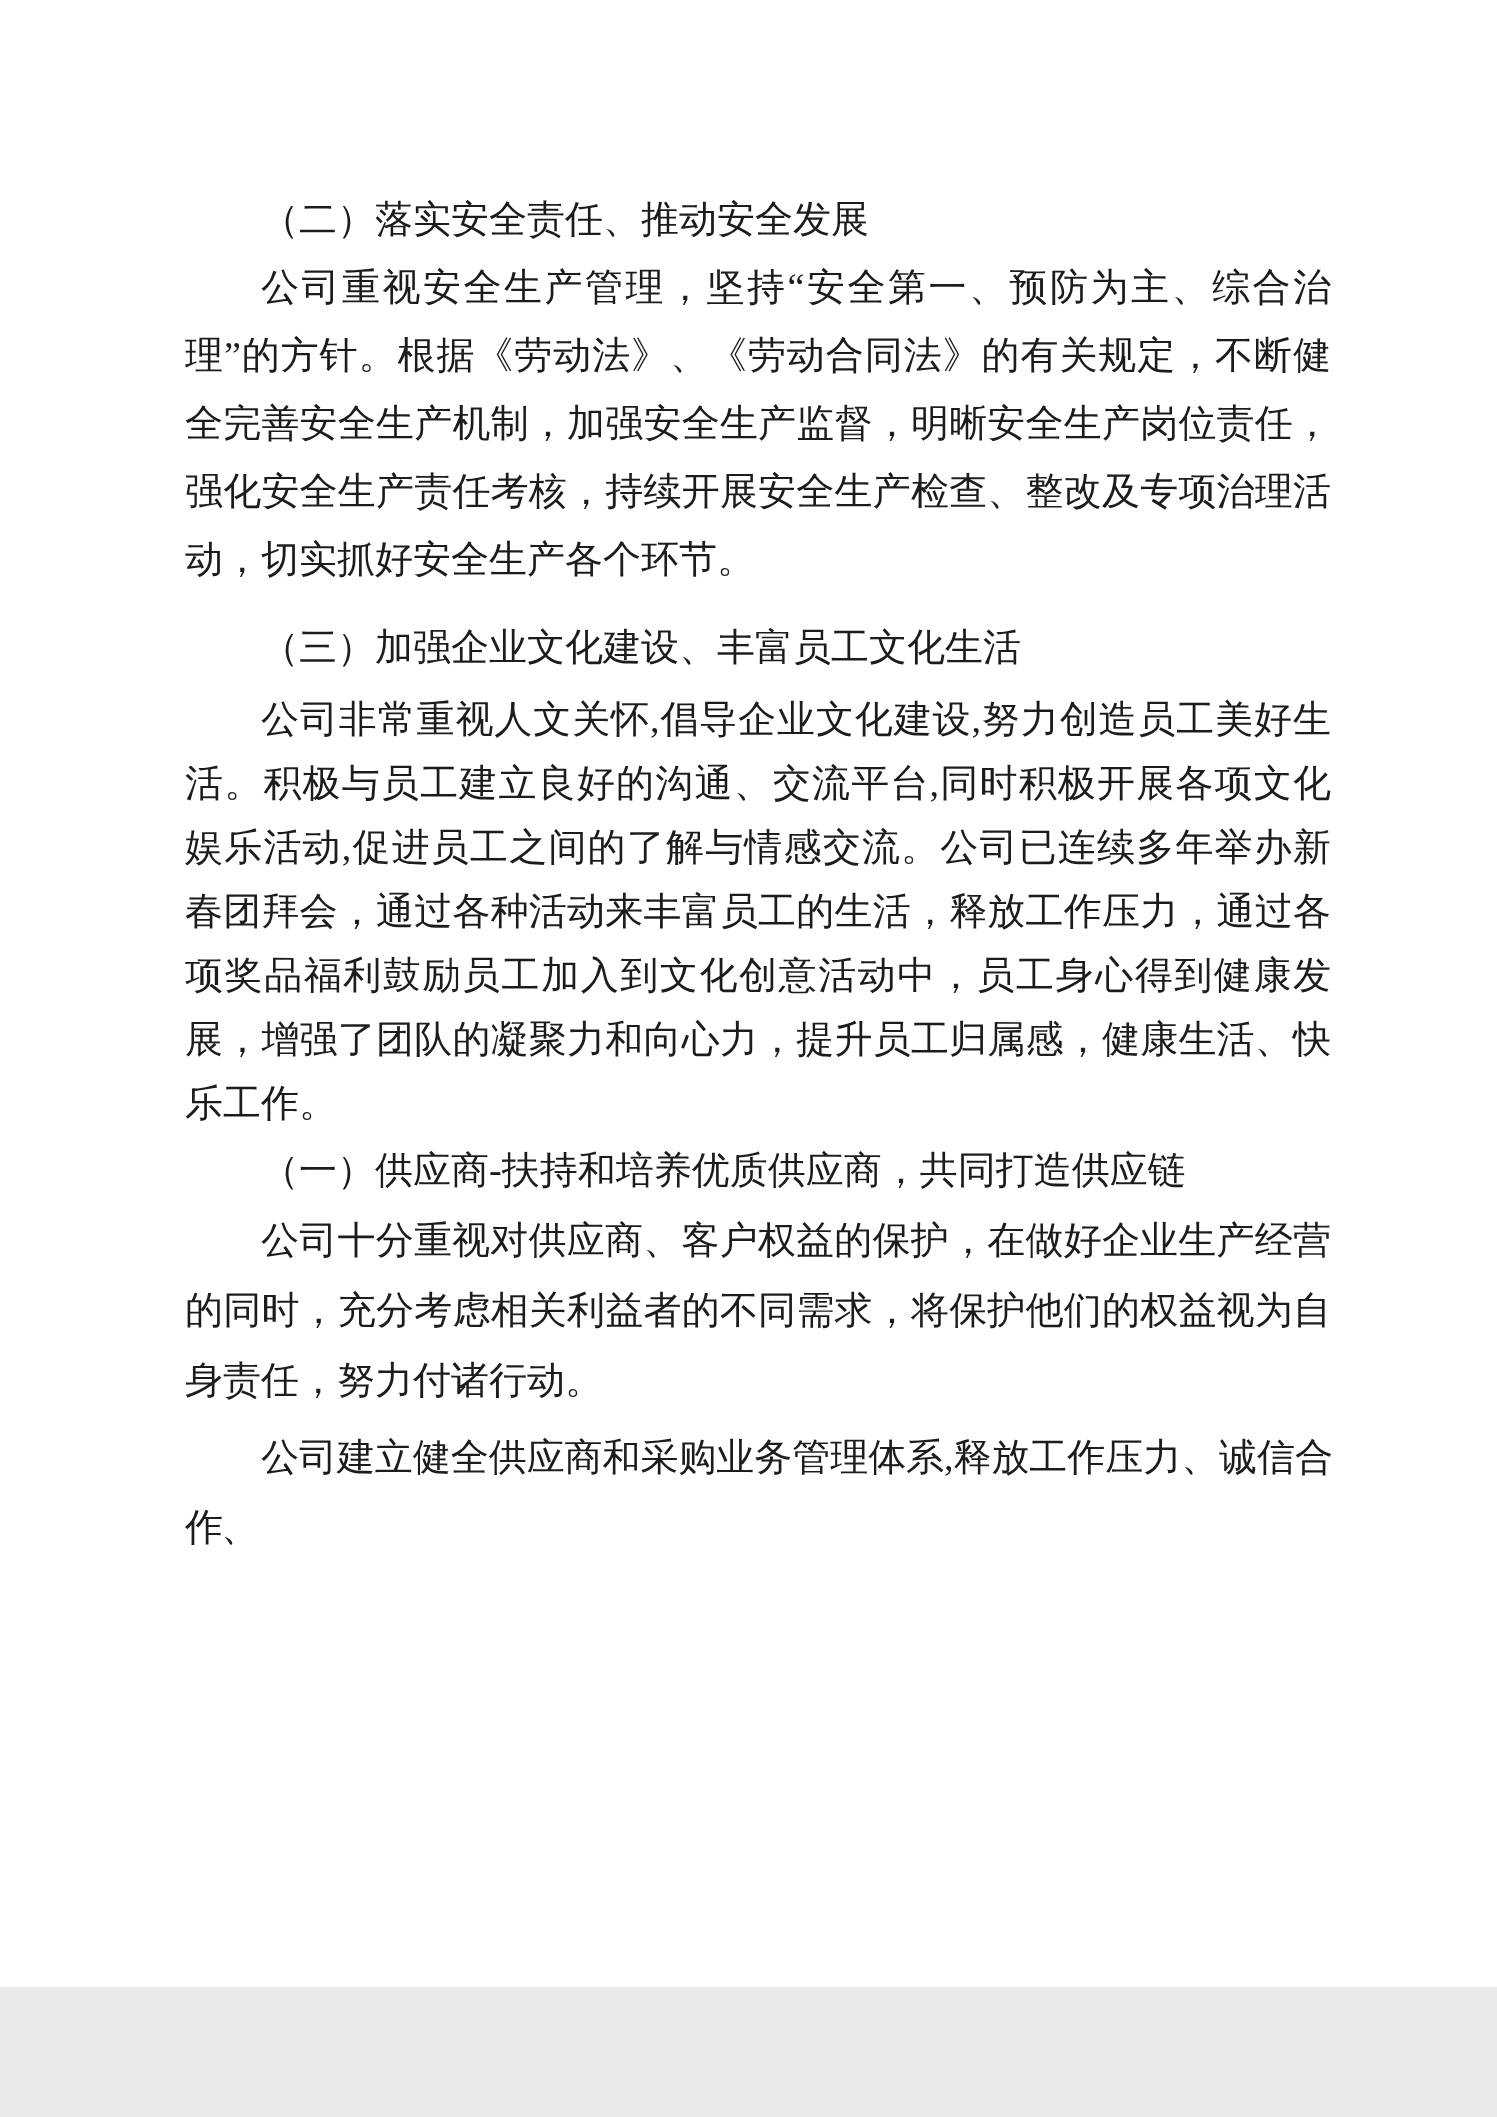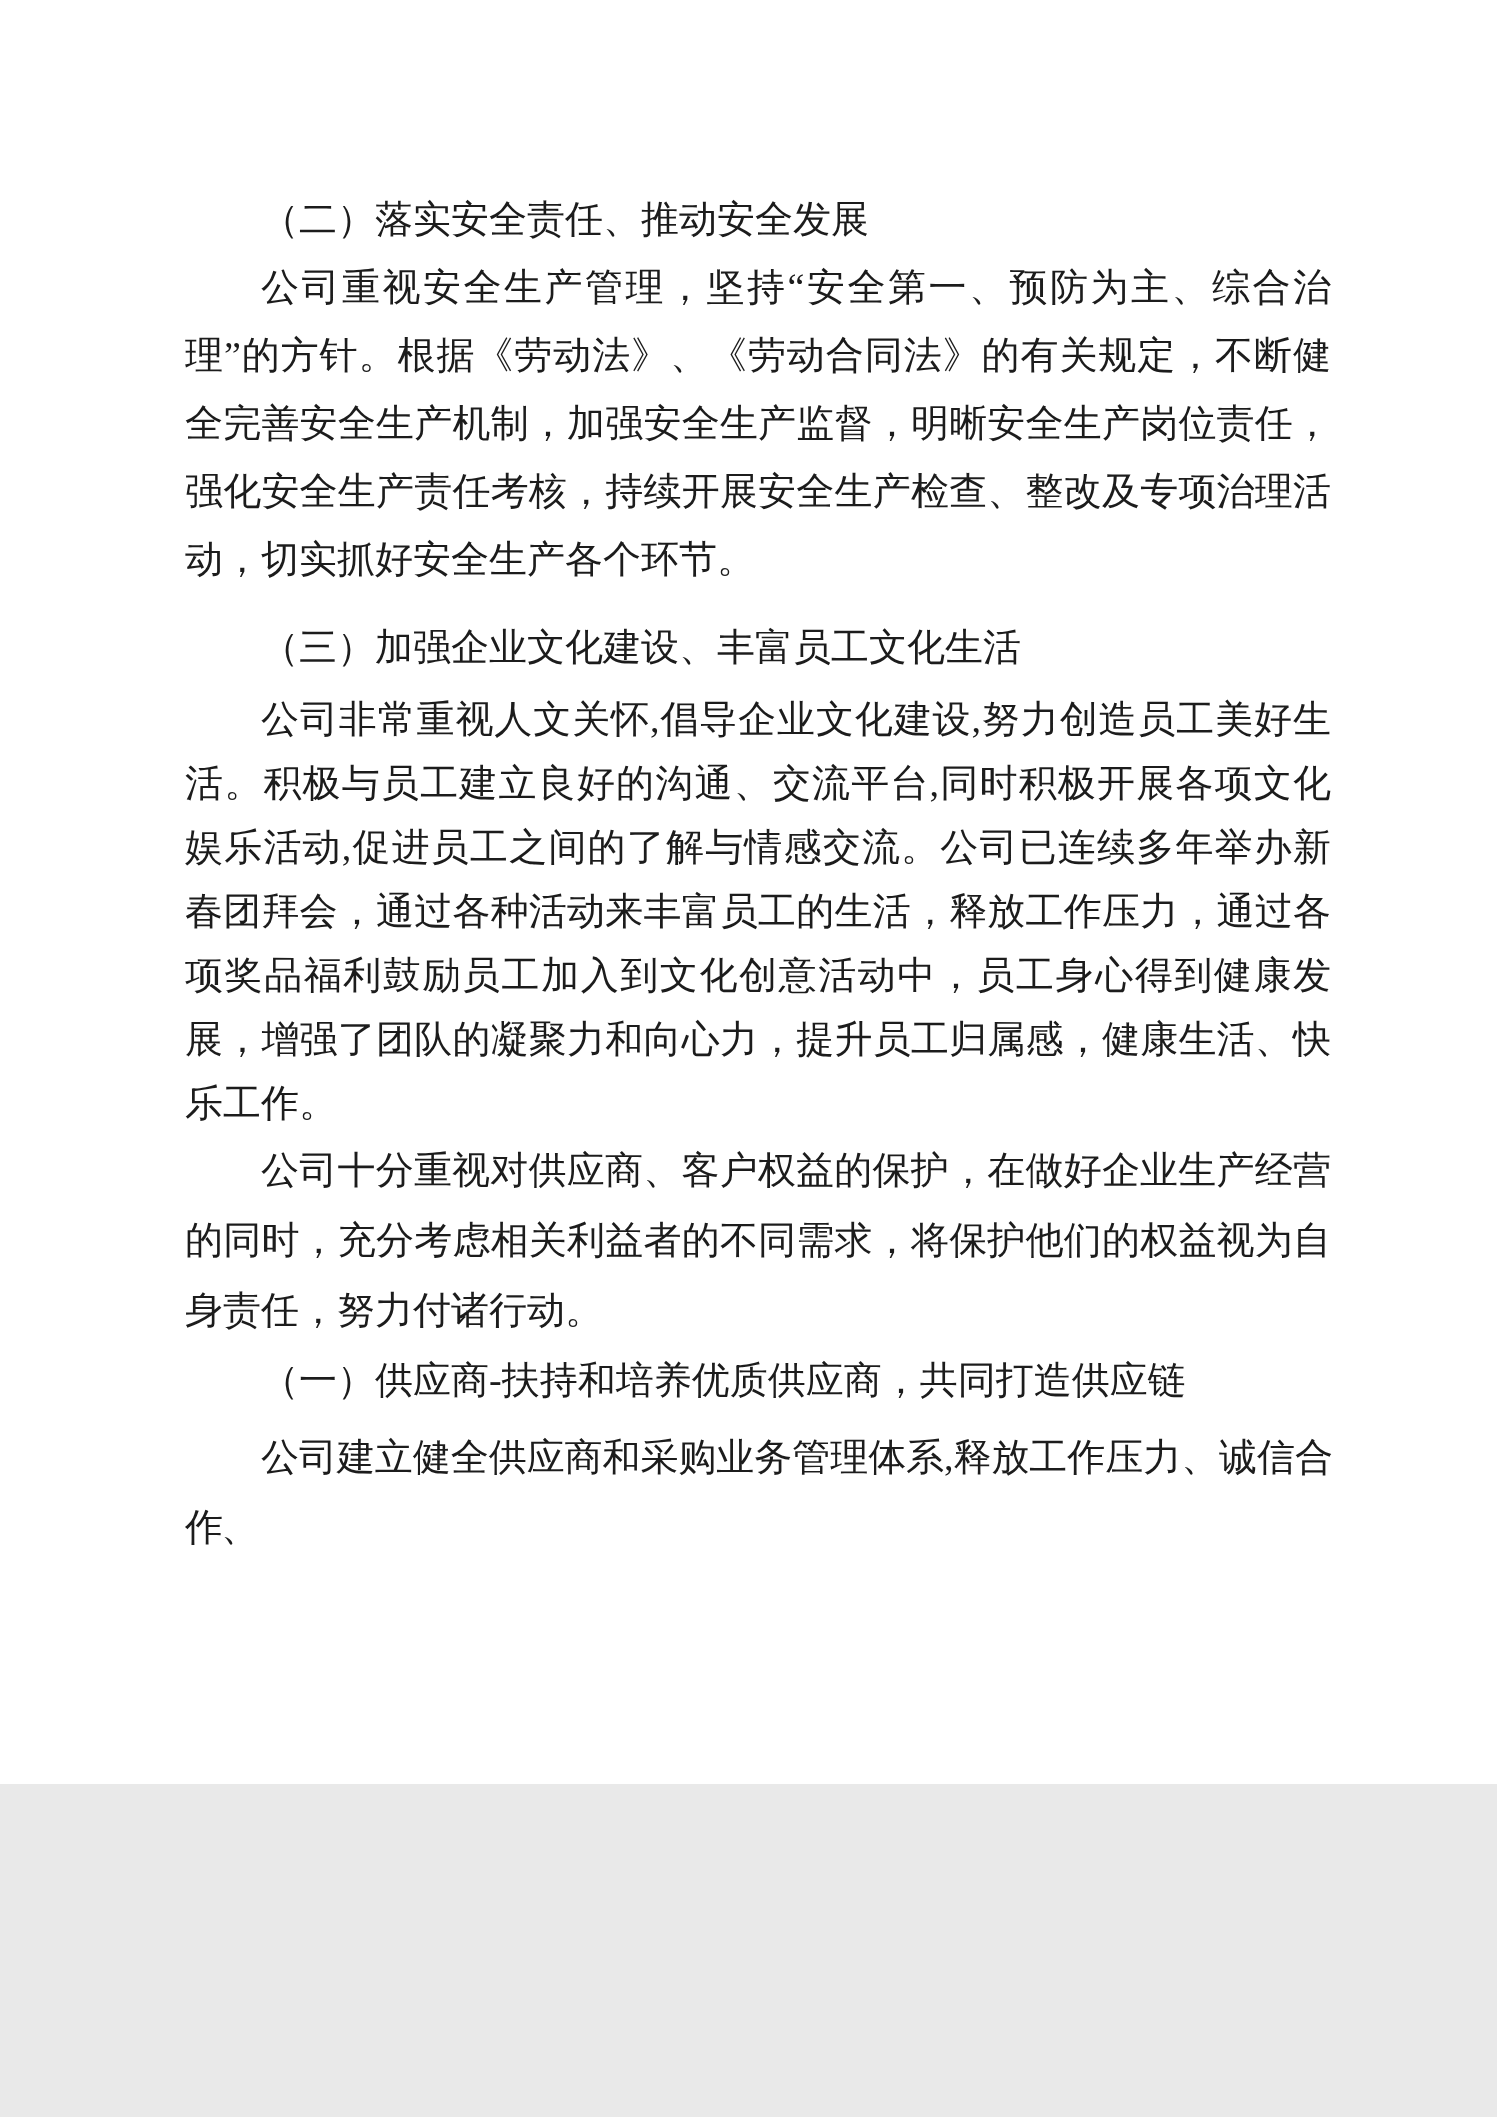--- a/index.html
+++ b/index.html
@@ -3,21 +3,21 @@
 <meta charset="utf-8">
 <style>
   html, body {
     margin: 0;
     padding: 0;
     background: #e9e9e9;
   }
   .page {
     position: relative;
     width: 1497px;
-    height: 1784px;
+    height: 1987px;
     margin: 0 auto;
     background: #ffffff;
     overflow: hidden;
     font-family: "Liberation Serif", "DejaVu Serif", serif;
     color: #1c1c1c;
   }
   .content {
     position: absolute;
     left: 185px;
     top: 185px;
@@ -50,20 +50,20 @@
     <p class="block lh-a">（二）落实安全责任、推动安全发展</p>
 
     <p class="block lh-a">公司重视安全生产管理，坚持“安全第一、预防为主、综合治理”的方针。根据《劳动法》、《劳动合同法》的有关规定，不断健全完善安全生产机制，加强安全生产监督，明晰安全生产岗位责任，强化安全生产责任考核，持续开展安全生产检查、整改及专项治理活动，切实抓好安全生产各个环节。</p>
 
 
     <p class="block lh-a mt-20">（三）加强企业文化建设、丰富员工文化生活</p>
 
     <p class="block lh-b mt-6">公司非常重视人文关怀,倡导企业文化建设,努力创造员工美好生活。积极与员工建立良好的沟通、交流平台,同时积极开展各项文化娱乐活动,促进员工之间的了解与情感交流。公司已连续多年举办新春团拜会，通过各种活动来丰富员工的生活，释放工作压力，通过各项奖品福利鼓励员工加入到文化创意活动中，员工身心得到健康发展，增强了团队的凝聚力和向心力，提升员工归属感，健康生活、快乐工作。</p>
 
 
+    <p class="block lh-c">（一）供应商-扶持和培养优质供应商，共同打造供应链</p>
+
     <p class="block lh-c">公司十分重视对供应商、客户权益的保护，在做好企业生产经营的同时，充分考虑相关利益者的不同需求，将保护他们的权益视为自身责任，努力付诸行动。</p>
-
-    <p class="block lh-c">（一）供应商-扶持和培养优质供应商，共同打造供应链</p>
 
     <p class="block lh-c mt-7 tight">公司建立健全供应商和采购业务管理体系,释放工作压力、诚信合作、</p>
 
   </div>
 </div>
 
 </body></html>

